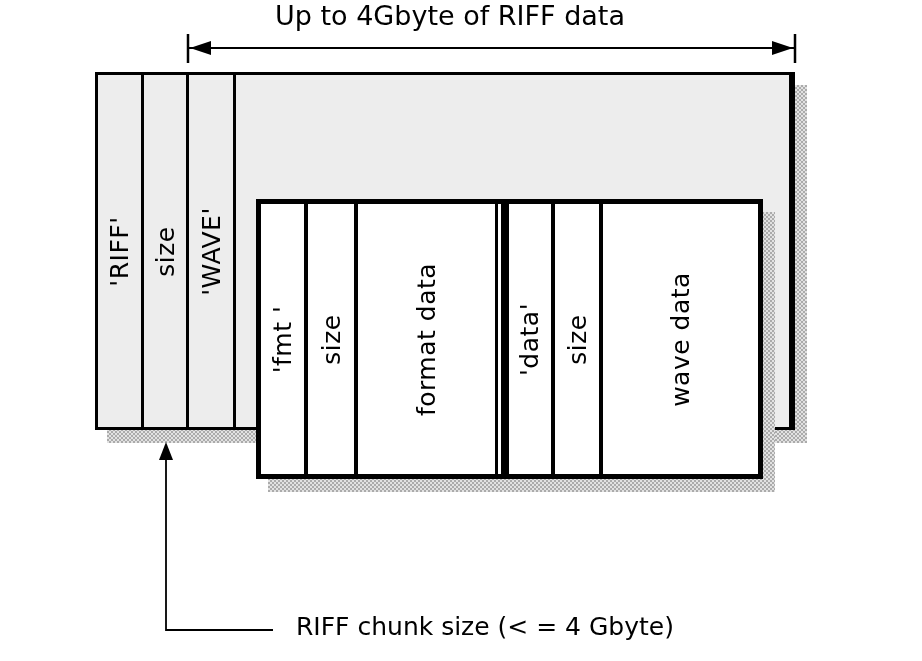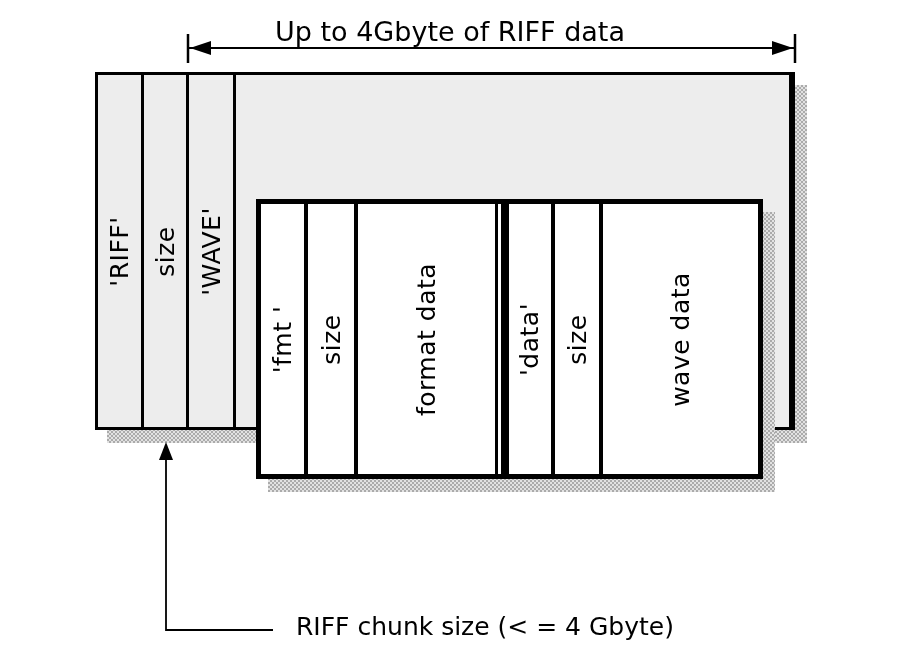--- a/index.html
+++ b/index.html
@@ -76,21 +76,21 @@
   .vtext {
     transform: rotate(-90deg);
     white-space: pre;
     font-size: 25px;
     letter-spacing: 0.5px;
     line-height: 1;
   }
 
   .dim-label {
     position: absolute;
-    left: 240px; top: 16px;
+    left: 240px; top: 0;
     width: 420px;
     text-align: center;
     font-size: 27px;
     z-index: 6;
     white-space: nowrap;
   }
   .callout-label {
     position: absolute;
     left: 296px; top: 612px;
     font-size: 25px;

